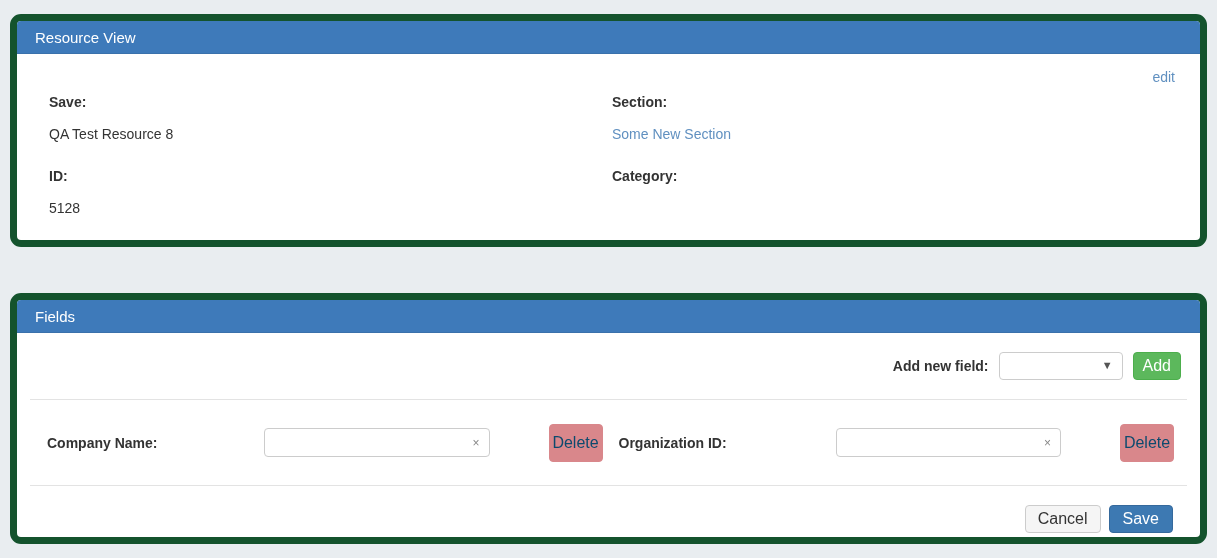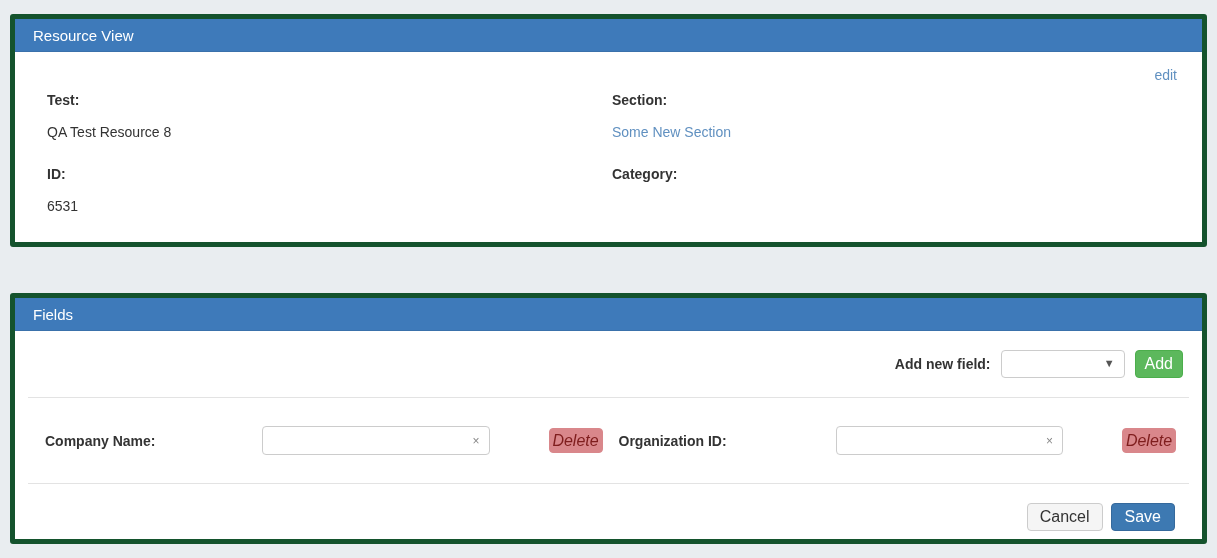--- a/index.html
+++ b/index.html
@@ -8,22 +8,22 @@
     background: #e9edf0;
     font-family: "Liberation Sans", "DejaVu Sans", sans-serif;
     font-size: 14px;
     color: #333;
   }
   .page { padding: 14px 10px; }
 
   
   .panel {
     background: #fff;
-    border: 5px solid #14532d;
-    border-radius: 3px;
+    border: 7px solid #14532d;
+    border-radius: 11px;
     overflow: hidden;
   }
   .panel-header {
     background: #3e7aba;
     border-bottom: 1px solid #3a71ab;
     height: 33px;
     display: flex;
     align-items: center;
     padding-left: 18px;
     color: #ffffff;
@@ -81,28 +81,27 @@
   }
   .btn-add {
     height: 28px;
     padding: 0 9px;
     margin-left: 10px;
     background: #5cb85c;
     border: 1px solid #4cae4c;
     color: #fff;
   }
   .btn-delete {
-    height: 25px;
+    height: 38px;
     width: 54px;
     margin-left: 12px;
     background: #d9878b;
     border: 1px solid #d9878b;
-    color: #7f1d1d;
+    color: #0c4a6e;
     flex-shrink: 0;
-    font-style: italic;
   }
   .btn-cancel {
     height: 28px;
     padding: 0 12px;
     background: #f5f5f5;
     border: 1px solid #ccc;
     color: #333;
     margin-right: 8px;
   }
   .btn-save {
@@ -149,24 +148,24 @@
   <section class="panel rv-panel">
     <header class="panel-header">
       <span>Resource View</span>
     </header>
     <div class="rv-body">
       <div class="edit-row">
         <a class="link">edit</a>
       </div>
       <div class="rv-grid">
         <div class="rv-col">
-          <div class="rv-label">Test:</div>
+          <div class="rv-label">Save:</div>
           <div class="rv-value">QA Test Resource 8</div>
           <div class="rv-label">ID:</div>
-          <div class="rv-value">6531</div>
+          <div class="rv-value">5128</div>
         </div>
         <div class="rv-col">
           <div class="rv-label">Section:</div>
           <div class="rv-value">
             <a class="link">Some New Section</a>
           </div>
           <div class="rv-label">Category:</div>
         </div>
       </div>
     </div>

